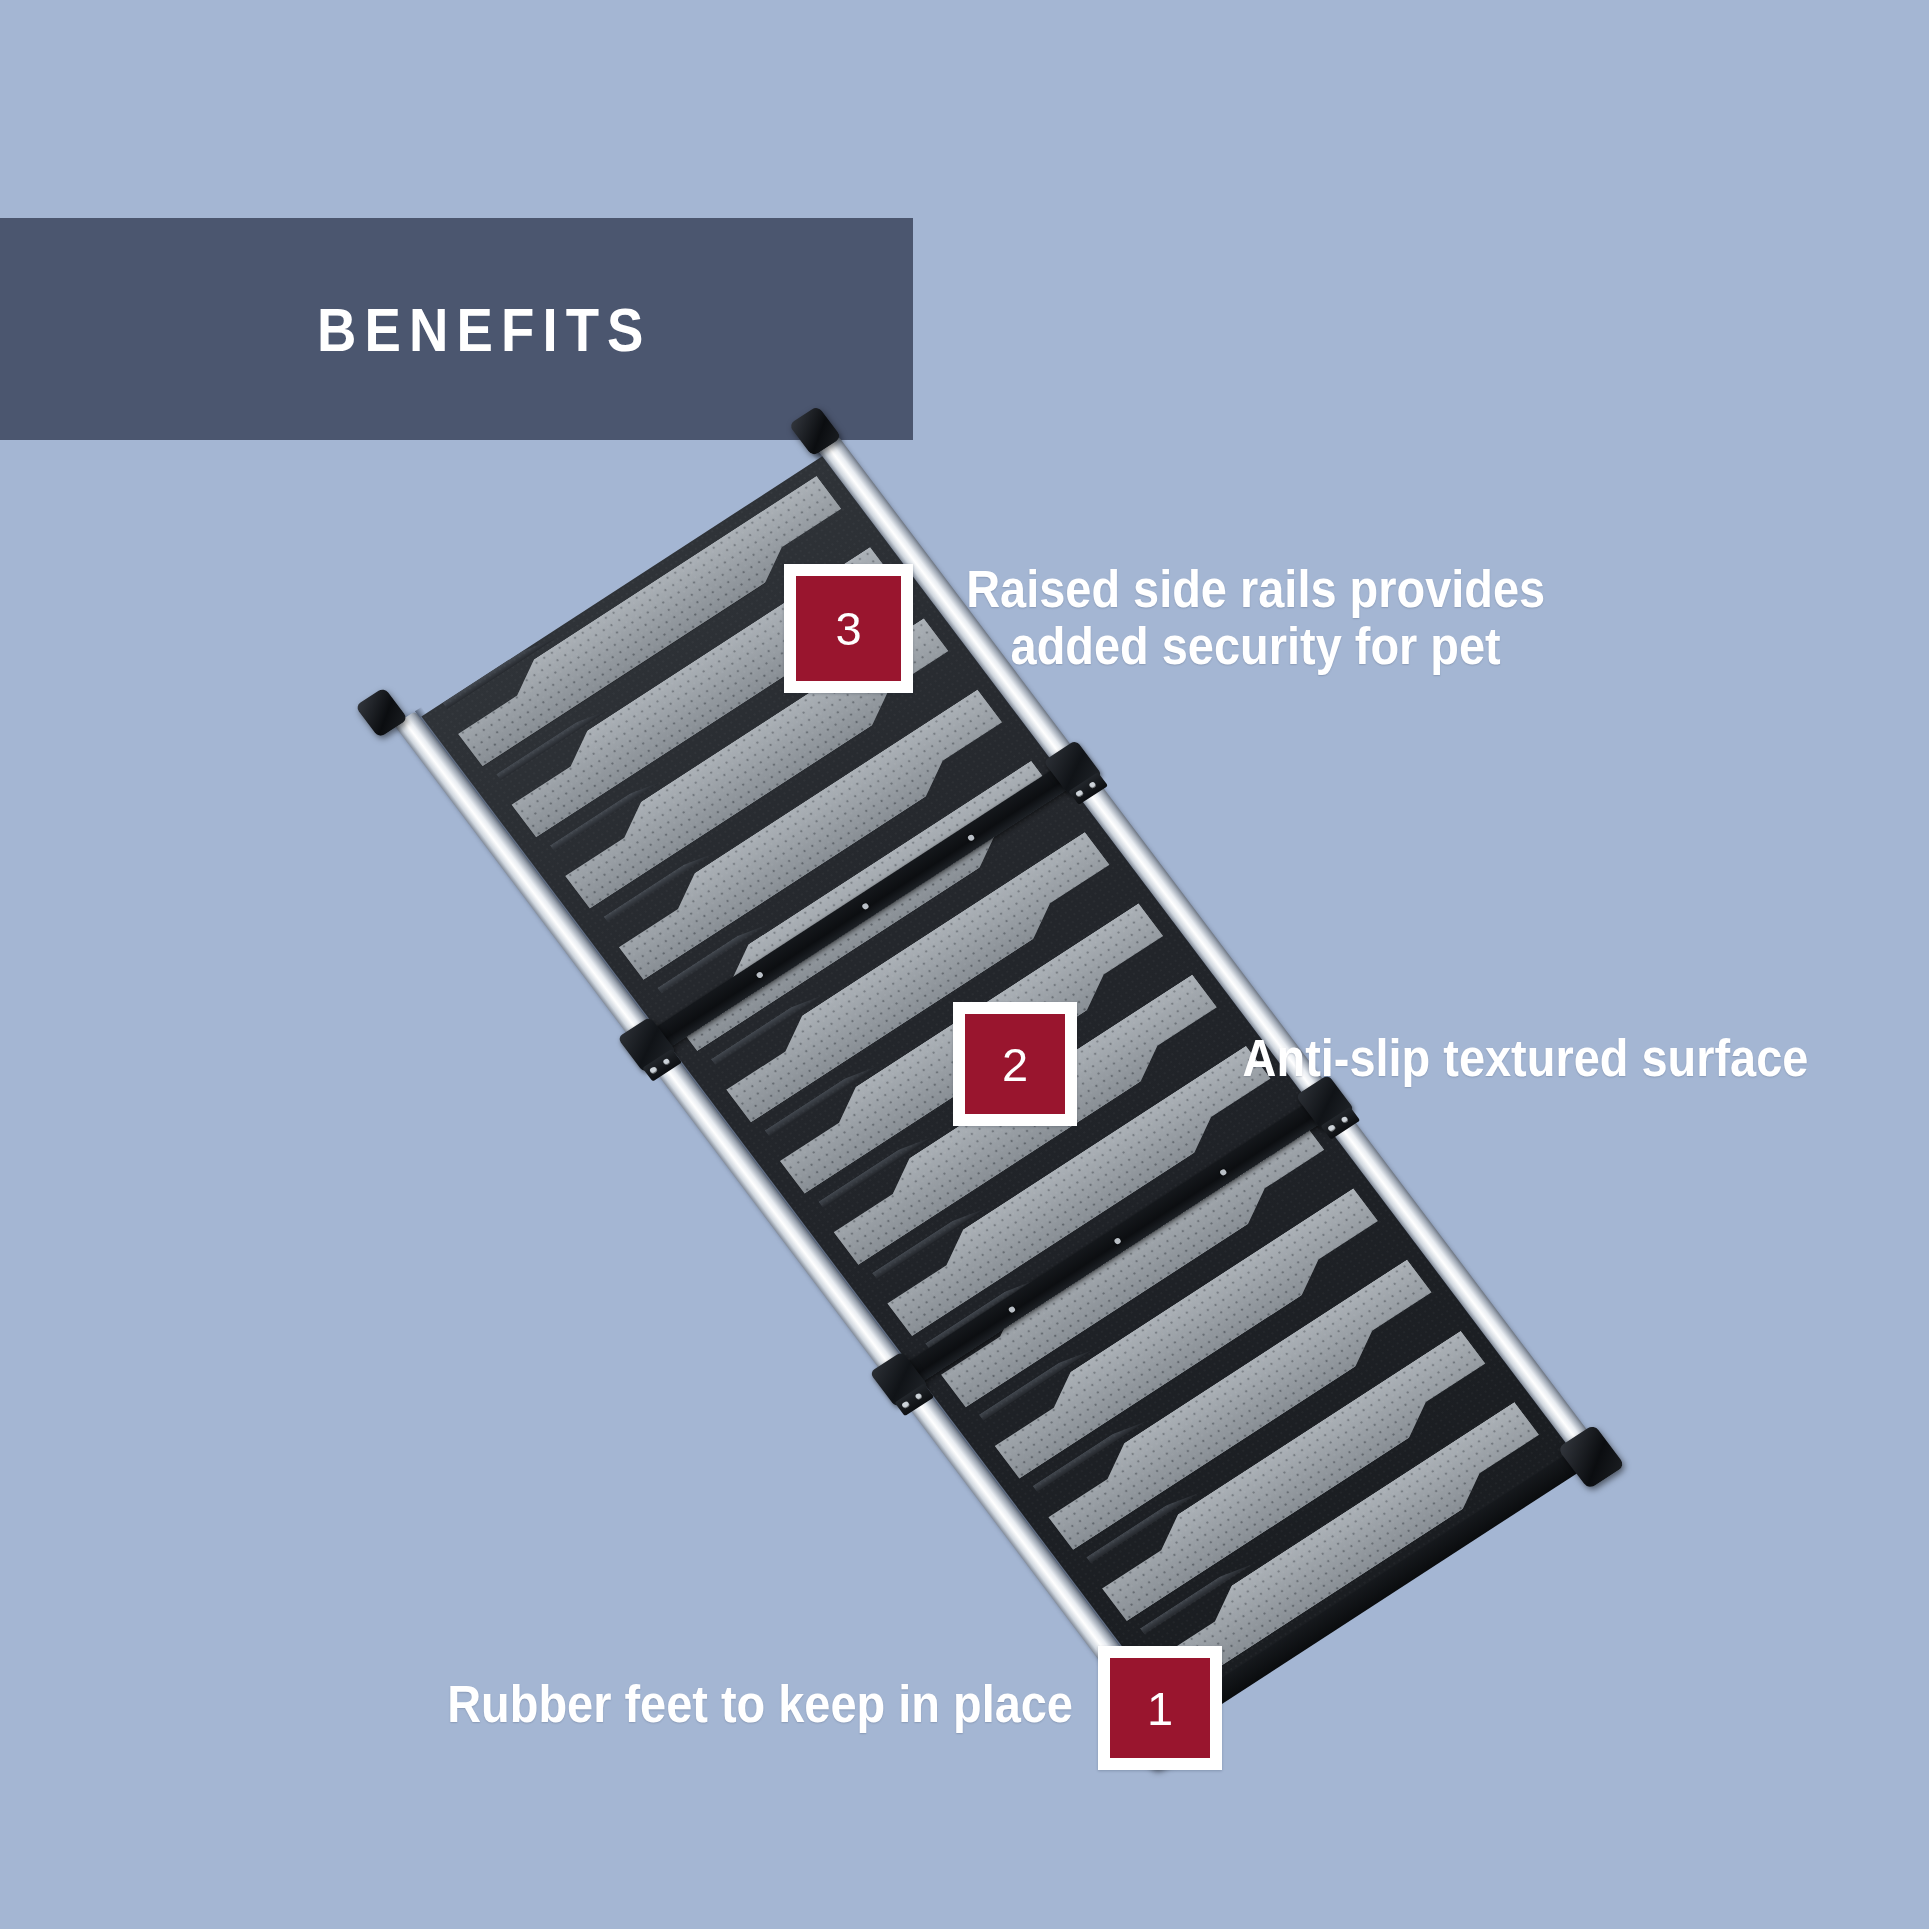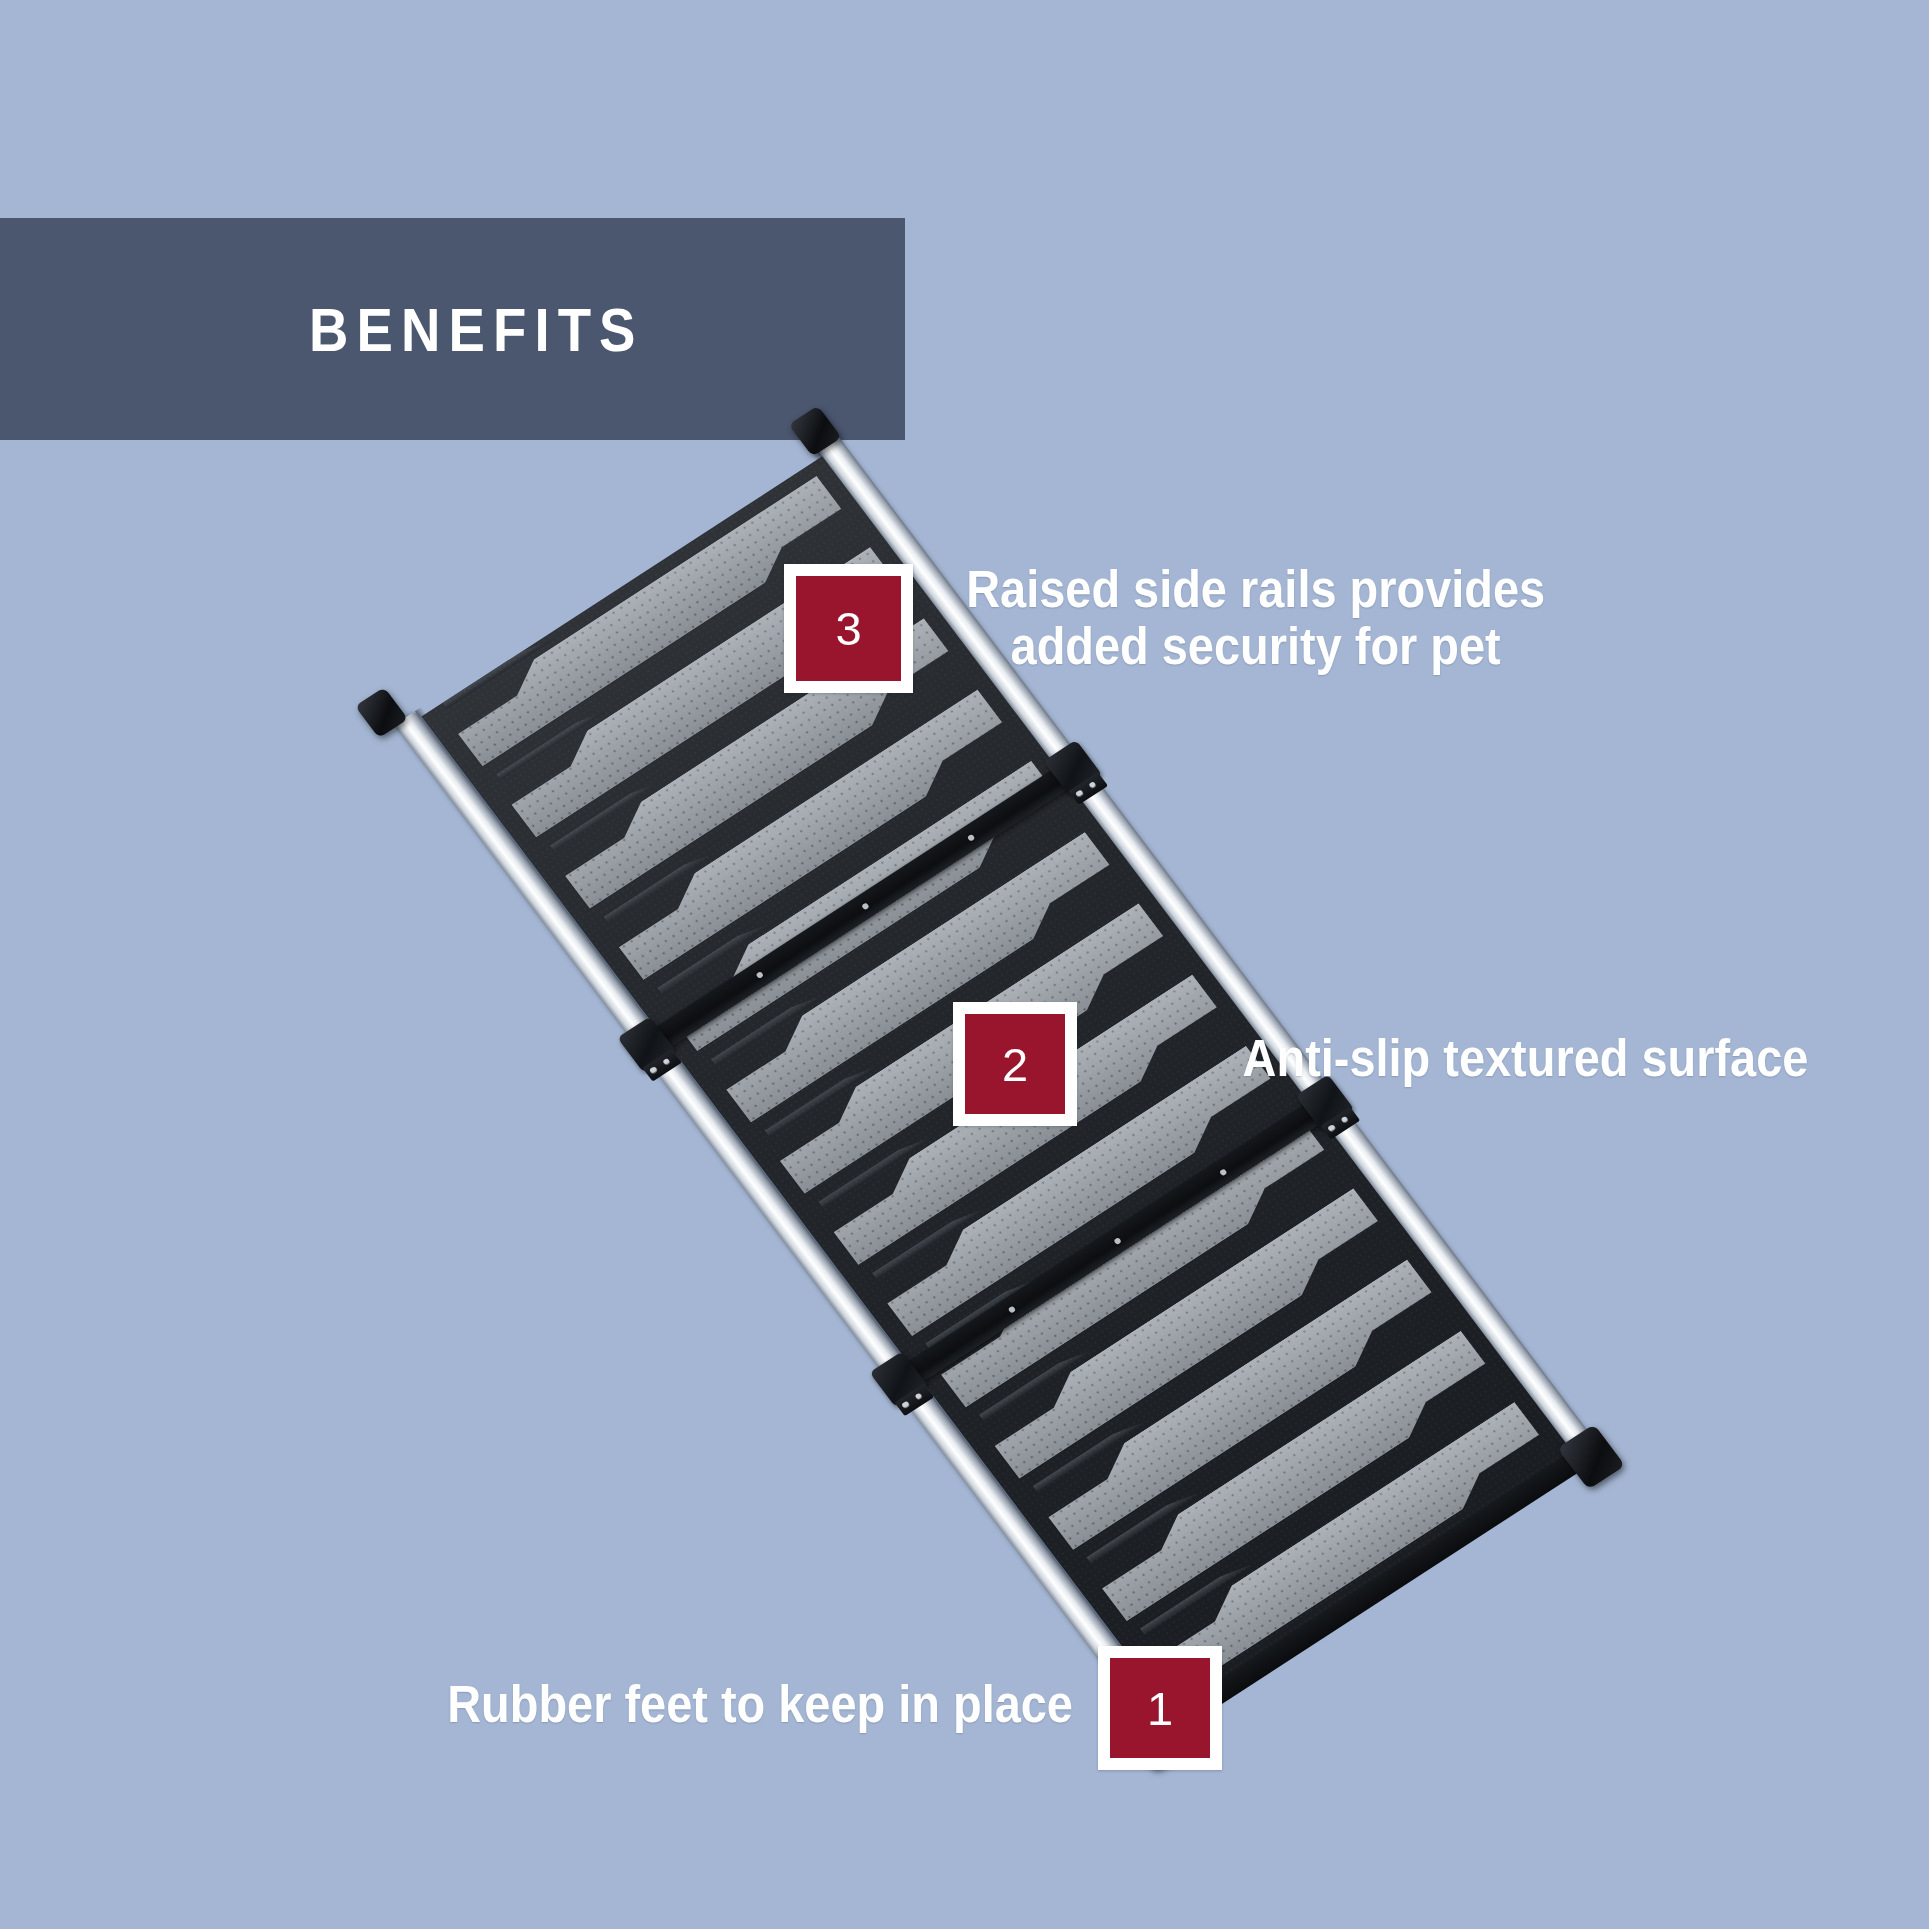--- a/index.html
+++ b/index.html
@@ -19,20 +19,21 @@
   
   .banner {
     position: absolute;
     left: 0;
     top: 218px;
     width: 905px;
     height: 222px;
     background: #4b566f;
     display: flex;
     align-items: center;
+    padding-left: 8px;
   }
   .banner-title {
     color: #ffffff;
     font-size: 62px;
     font-weight: 700;
     letter-spacing: 9.2px;
     margin-left: 309px;
     font-family: "Liberation Sans Narrow", "Liberation Sans", sans-serif;
     transform: scaleX(0.88);
     transform-origin: left center;

